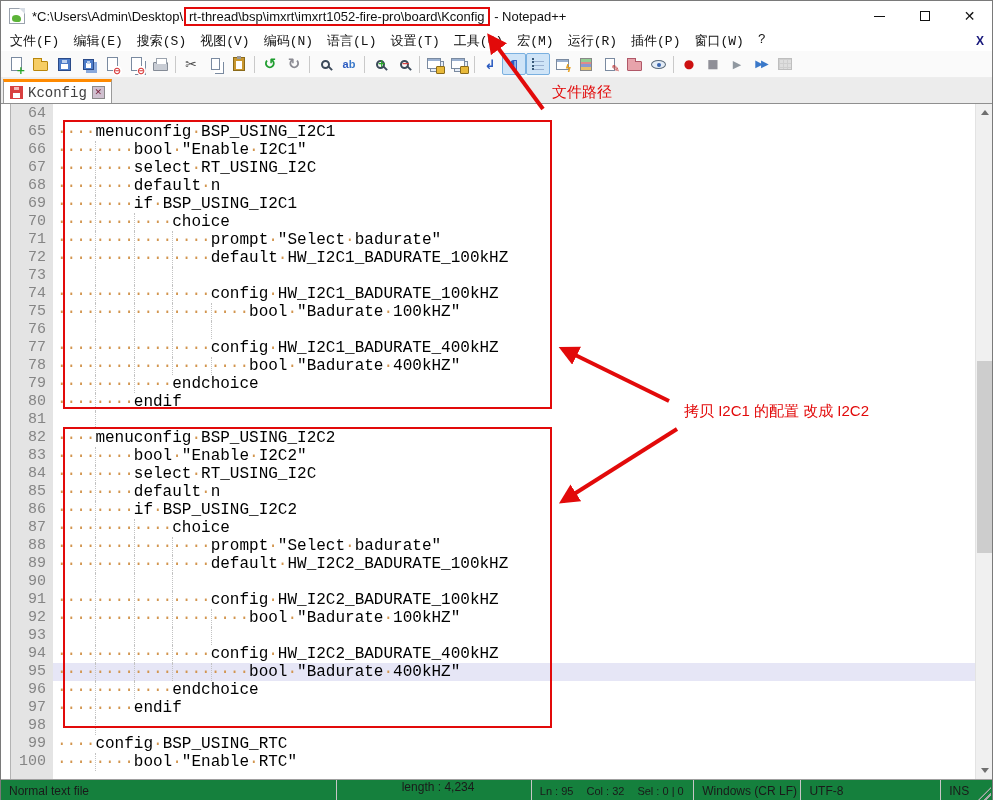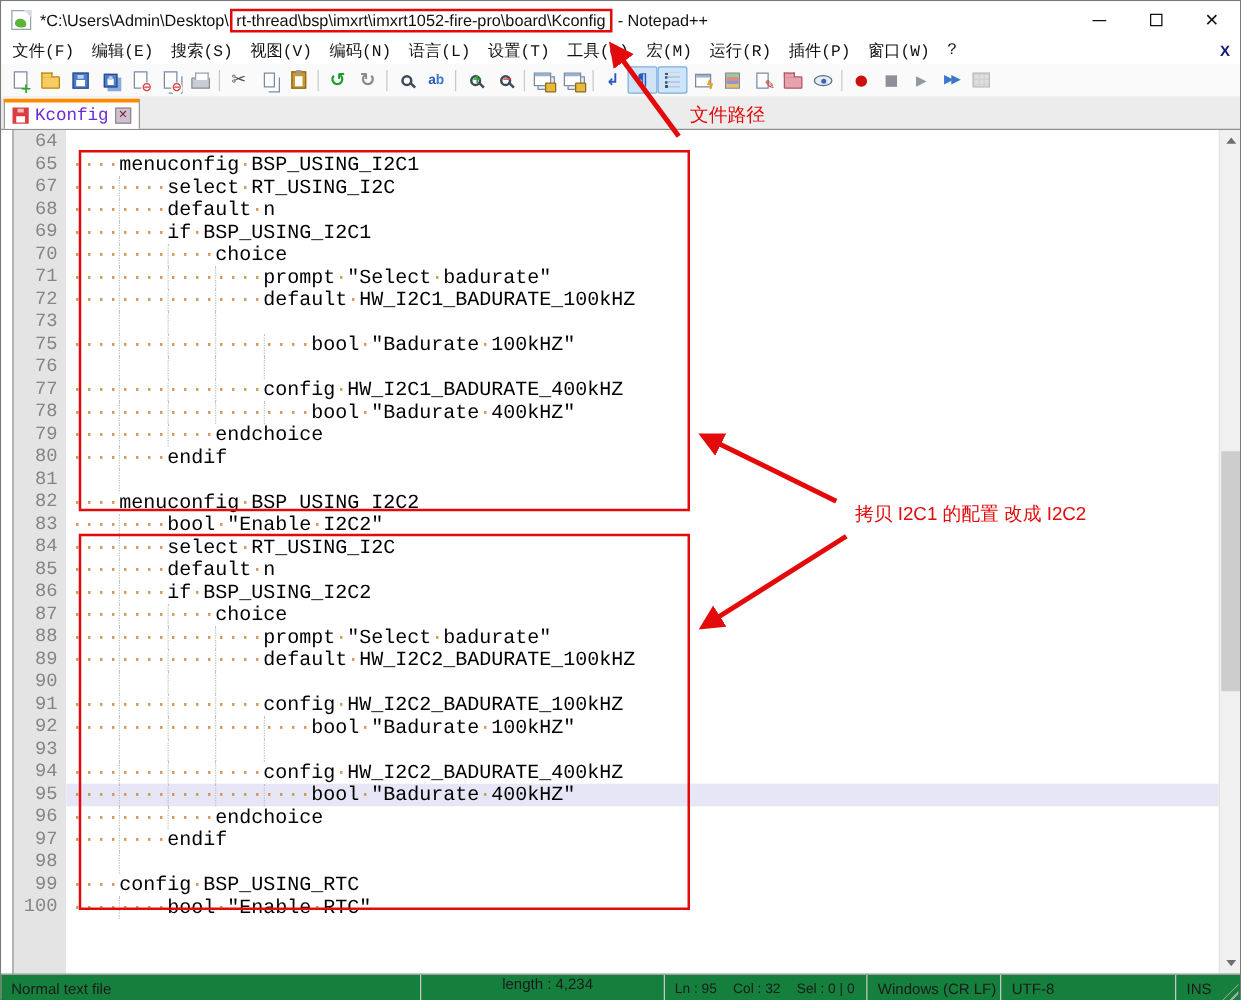--- a/index.html
+++ b/index.html
@@ -63,21 +63,21 @@
   .gridic { width:14px; height:12px; background:#d0d0d0; border:1px solid #9f9f9f;
             background-image:linear-gradient(#b9b9b9 1px, transparent 1px), linear-gradient(90deg,#b9b9b9 1px, transparent 1px);
             background-size:4px 4px; }
 
   
   .tabbar { height:26px; background:#ececec; border-bottom:1px solid #8f8f8f; display:flex; align-items:flex-end; padding-left:2px; }
   .tab { height:24px; background:#fff; border:1px solid #9a9a9a; border-bottom:none; border-top:3px solid #ff8a00; display:flex; align-items:center; gap:5px; padding:0 6px 0 6px; }
   .tab-floppy { width:13px; height:13px; background:#d84040; position:relative; flex:0 0 auto; }
   .tab-floppy::before { content:''; position:absolute; left:3px; right:3px; bottom:1px; height:5px; background:#fff; }
   .tab-floppy::after { content:''; position:absolute; left:4px; right:4px; top:1px; height:3px; background:#f3baba; }
-  .tab-label { font:14px/1 "Liberation Mono", monospace; color:#6d28d9; }
+  .tab-label { font:14px/1 "Liberation Mono", monospace; color:#404040; }
   .tab-close { width:13px; height:13px; background:#cfc0cf; border:1px solid #8a8a8a; color:#7a1f3d; font:bold 9px/11px "DejaVu Sans",sans-serif; text-align:center; }
 
   
   .editor { position:relative; height:675px; padding-top:1px;
             background:linear-gradient(90deg, #fff 0 9px, #b3b3b3 9px 10px, #e4e4e4 10px 52px, #fff 52px); }
   .row { display:flex; height:18px; position:relative; }
   .bm { width:10px; flex:0 0 auto; }
   .num { width:42px; flex:0 0 auto; text-align:right; padding-right:7px;
          font:15px/18px "Liberation Mono", monospace; color:#858585; }
   .txt { flex:1 1 auto; position:relative; padding-left:4px; white-space:pre;
@@ -279,20 +279,25 @@
           <span class="num">64</span>
           <span class="txt"></span>
         </div>
         <div class="row">
           <span class="bm"></span>
           <span class="num">65</span>
           <span class="txt"><span class="ws">····</span><span>menuconfig</span><span class="ws">·</span><span>BSP_USING_I2C1</span></span>
         </div>
         <div class="row">
           <span class="bm"></span>
+          <span class="num">66</span>
+          <span class="txt"><i class="guide" style="left: 42.42px;"></i><span class="ws">········</span><span>bool</span><span class="ws">·</span><span>"Enable</span><span class="ws">·</span><span>I2C1"</span></span>
+        </div>
+        <div class="row">
+          <span class="bm"></span>
           <span class="num">67</span>
           <span class="txt"><i class="guide" style="left: 42.42px;"></i><span class="ws">········</span><span>select</span><span class="ws">·</span><span>RT_USING_I2C</span></span>
         </div>
         <div class="row">
           <span class="bm"></span>
           <span class="num">68</span>
           <span class="txt"><i class="guide" style="left: 42.42px;"></i><span class="ws">········</span><span>default</span><span class="ws">·</span><span>n</span></span>
         </div>
         <div class="row">
           <span class="bm"></span>
@@ -311,20 +316,25 @@
         </div>
         <div class="row">
           <span class="bm"></span>
           <span class="num">72</span>
           <span class="txt"><i class="guide" style="left: 42.42px;"></i><i class="guide" style="left: 80.84px;"></i><i class="guide" style="left: 119.26px;"></i><span class="ws">················</span><span>default</span><span class="ws">·</span><span>HW_I2C1_BADURATE_100kHZ</span></span>
         </div>
         <div class="row">
           <span class="bm"></span>
           <span class="num">73</span>
           <span class="txt"><i class="guide" style="left: 42.42px;"></i><i class="guide" style="left: 80.84px;"></i><i class="guide" style="left: 119.26px;"></i></span>
+        </div>
+        <div class="row">
+          <span class="bm"></span>
+          <span class="num">74</span>
+          <span class="txt"><i class="guide" style="left: 42.42px;"></i><i class="guide" style="left: 80.84px;"></i><i class="guide" style="left: 119.26px;"></i><span class="ws">················</span><span>config</span><span class="ws">·</span><span>HW_I2C1_BADURATE_100kHZ</span></span>
         </div>
         <div class="row">
           <span class="bm"></span>
           <span class="num">75</span>
           <span class="txt"><i class="guide" style="left: 42.42px;"></i><i class="guide" style="left: 80.84px;"></i><i class="guide" style="left: 119.26px;"></i><i class="guide" style="left: 157.68px;"></i><span class="ws">····················</span><span>bool</span><span class="ws">·</span><span>"Badurate</span><span class="ws">·</span><span>100kHZ"</span></span>
         </div>
         <div class="row">
           <span class="bm"></span>
           <span class="num">76</span>
           <span class="txt"><i class="guide" style="left: 42.42px;"></i><i class="guide" style="left: 80.84px;"></i><i class="guide" style="left: 119.26px;"></i><i class="guide" style="left: 157.68px;"></i></span>

